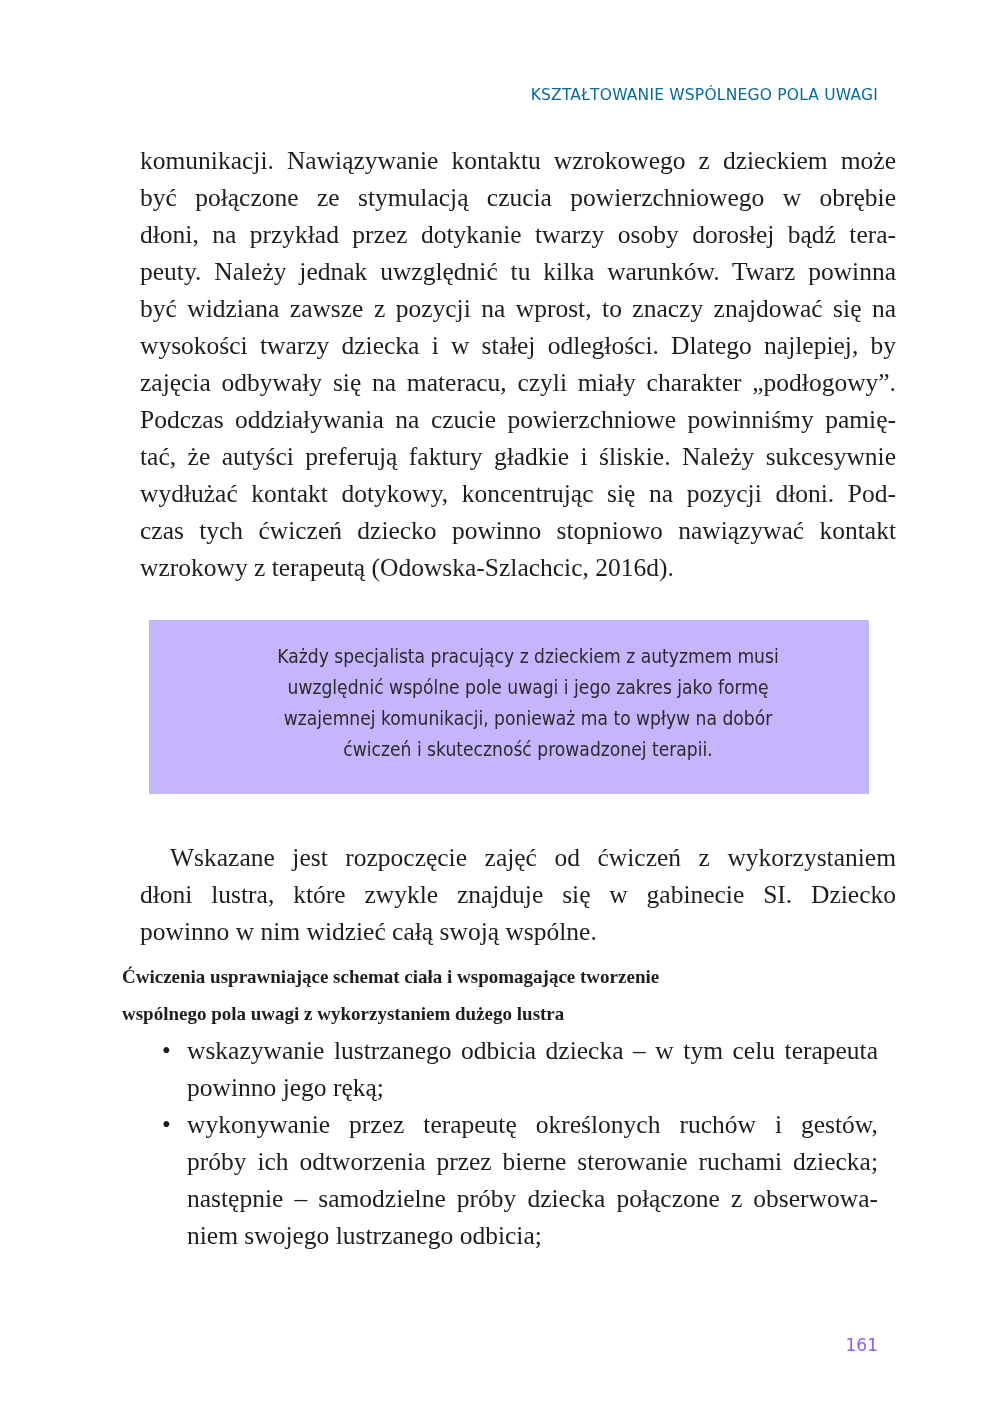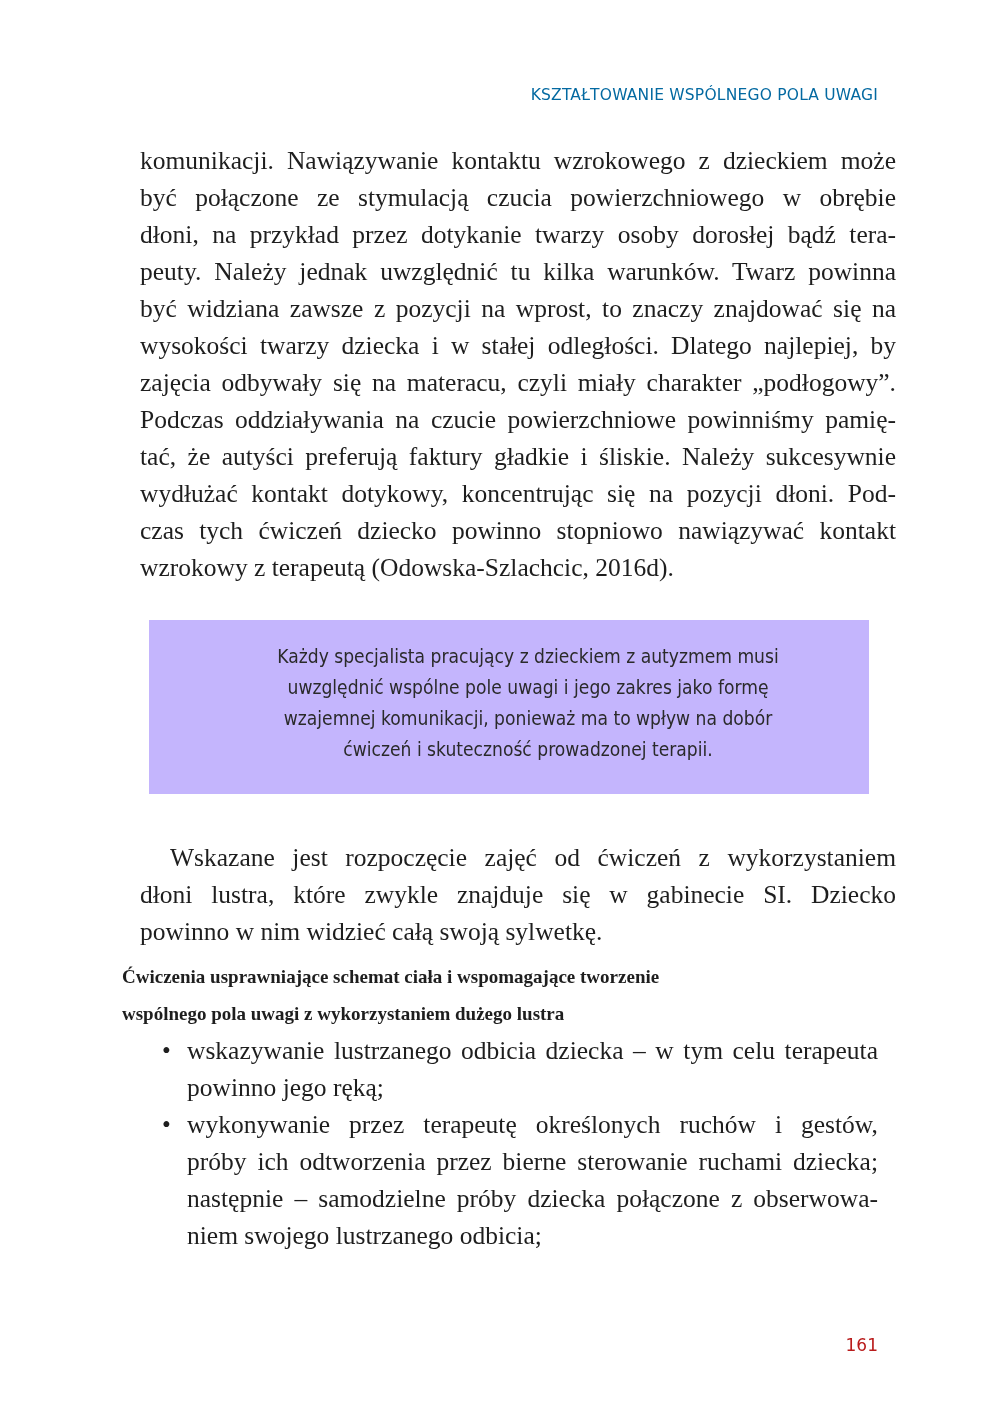--- a/index.html
+++ b/index.html
@@ -30,21 +30,21 @@
     position: absolute; left: 162px; font-family: "Liberation Serif", serif; font-size: 25px; line-height: 34px;
   }
   .bullet-line {
     position: absolute; left: 187px; width: 691px;
     font-family: "Liberation Serif", serif; font-size: 25.5px; line-height: 34px;
     white-space: nowrap; text-align: justify; text-align-last: justify;
   }
   .bullet-line.last { text-align-last: left; }
   .page-number {
     position: absolute; top: 1335px; right: 122px;
-    font-family: "DejaVu Sans", sans-serif; font-size: 17px; color: #b91c1c;
+    font-family: "DejaVu Sans", sans-serif; font-size: 17px; color: #8b5cf6;
   }
 </style>
 </head>
 <body>
 
 <div class="running-head">KSZTAŁTOWANIE WSPÓLNEGO POLA UWAGI</div>
 
 <div>
   <div class="text-line" style="top:144px">komunikacji. Nawiązywanie kontaktu wzrokowego z dzieckiem może</div>
   <div class="text-line" style="top:181px">być połączone ze stymulacją czucia powierzchniowego w obrębie</div>
@@ -63,21 +63,21 @@
 <div class="callout">
   <div class="callout-line" style="top:22px">Każdy specjalista pracujący z dzieckiem z autyzmem musi</div>
   <div class="callout-line" style="top:53px">uwzględnić wspólne pole uwagi i jego zakres jako formę</div>
   <div class="callout-line" style="top:84px">wzajemnej komunikacji, ponieważ ma to wpływ na dobór</div>
   <div class="callout-line" style="top:115px">ćwiczeń i skuteczność prowadzonej terapii.</div>
 </div>
 
 <div>
   <div class="text-line" style="top:841px; left:152px; width:726px">Wskazane jest rozpoczęcie zajęć od ćwiczeń z wykorzystaniem</div>
   <div class="text-line" style="top:878px">dłoni lustra, które zwykle znajduje się w gabinecie SI. Dziecko</div>
-  <div class="text-line last" style="top:915px">powinno w nim widzieć całą swoją sylwetkę.</div>
+  <div class="text-line last" style="top:915px">powinno w nim widzieć całą swoją wspólne.</div>
 </div>
 
 <div>
   <div class="heading-line" style="top:960px">Ćwiczenia usprawniające schemat ciała i wspomagające tworzenie</div>
   <div class="heading-line" style="top:997px">wspólnego pola uwagi z wykorzystaniem dużego lustra</div>
 </div>
 
 <div>
   <div>
     <span class="bullet" style="top:1034px">•</span>

